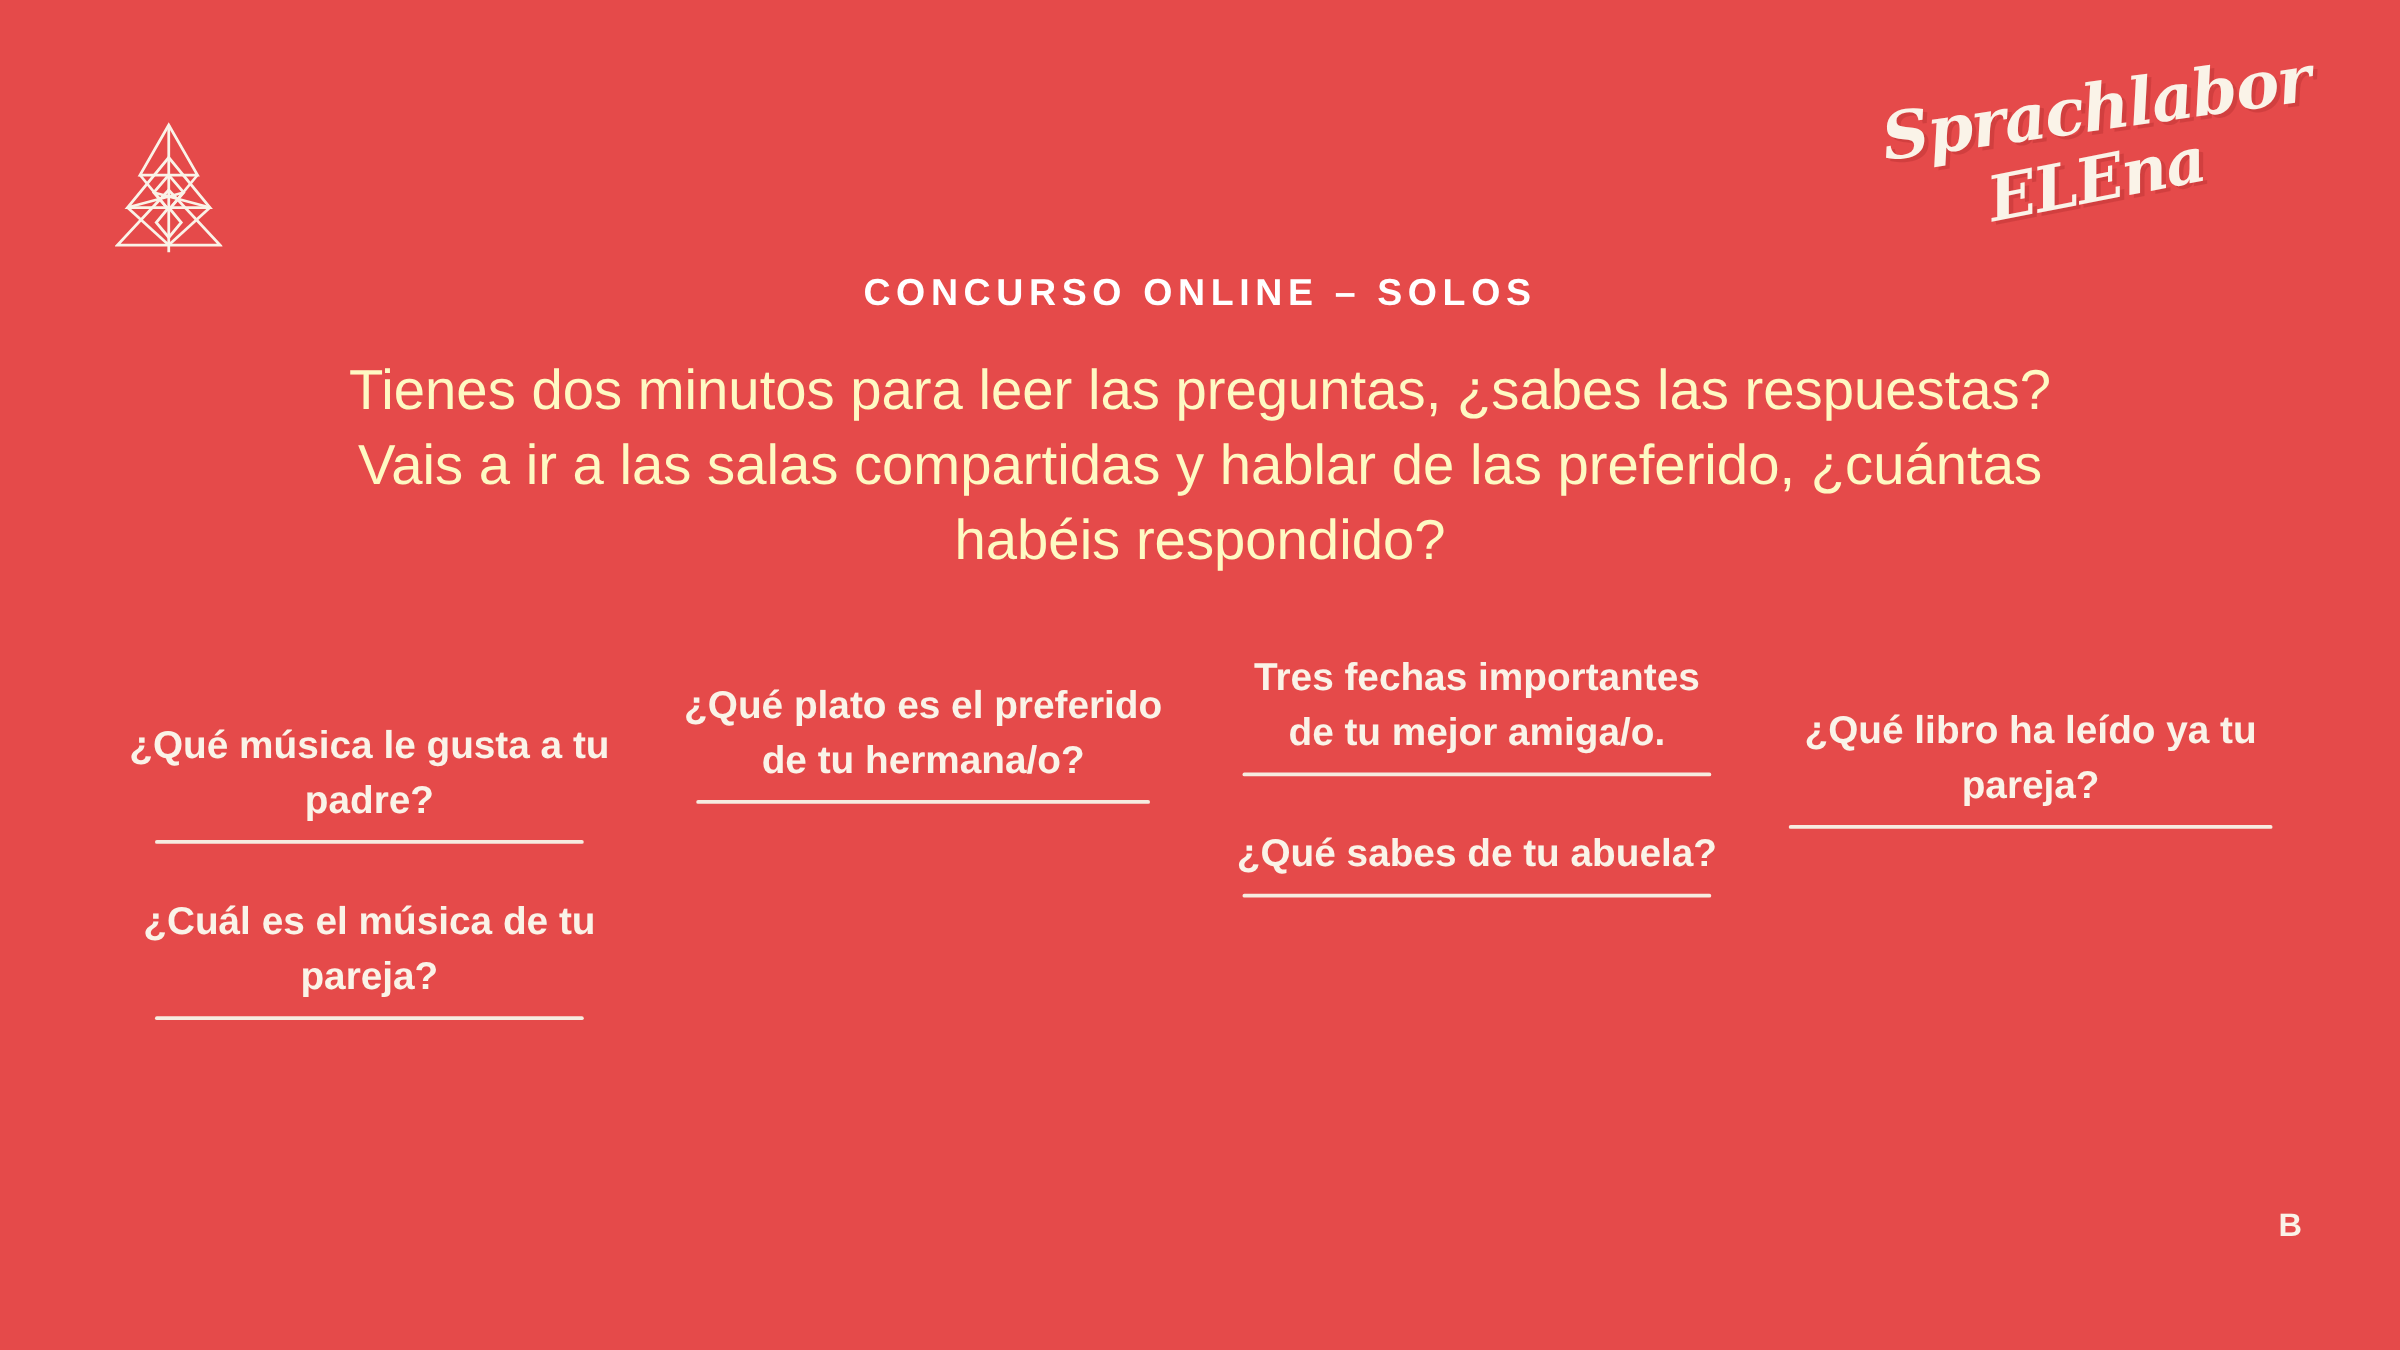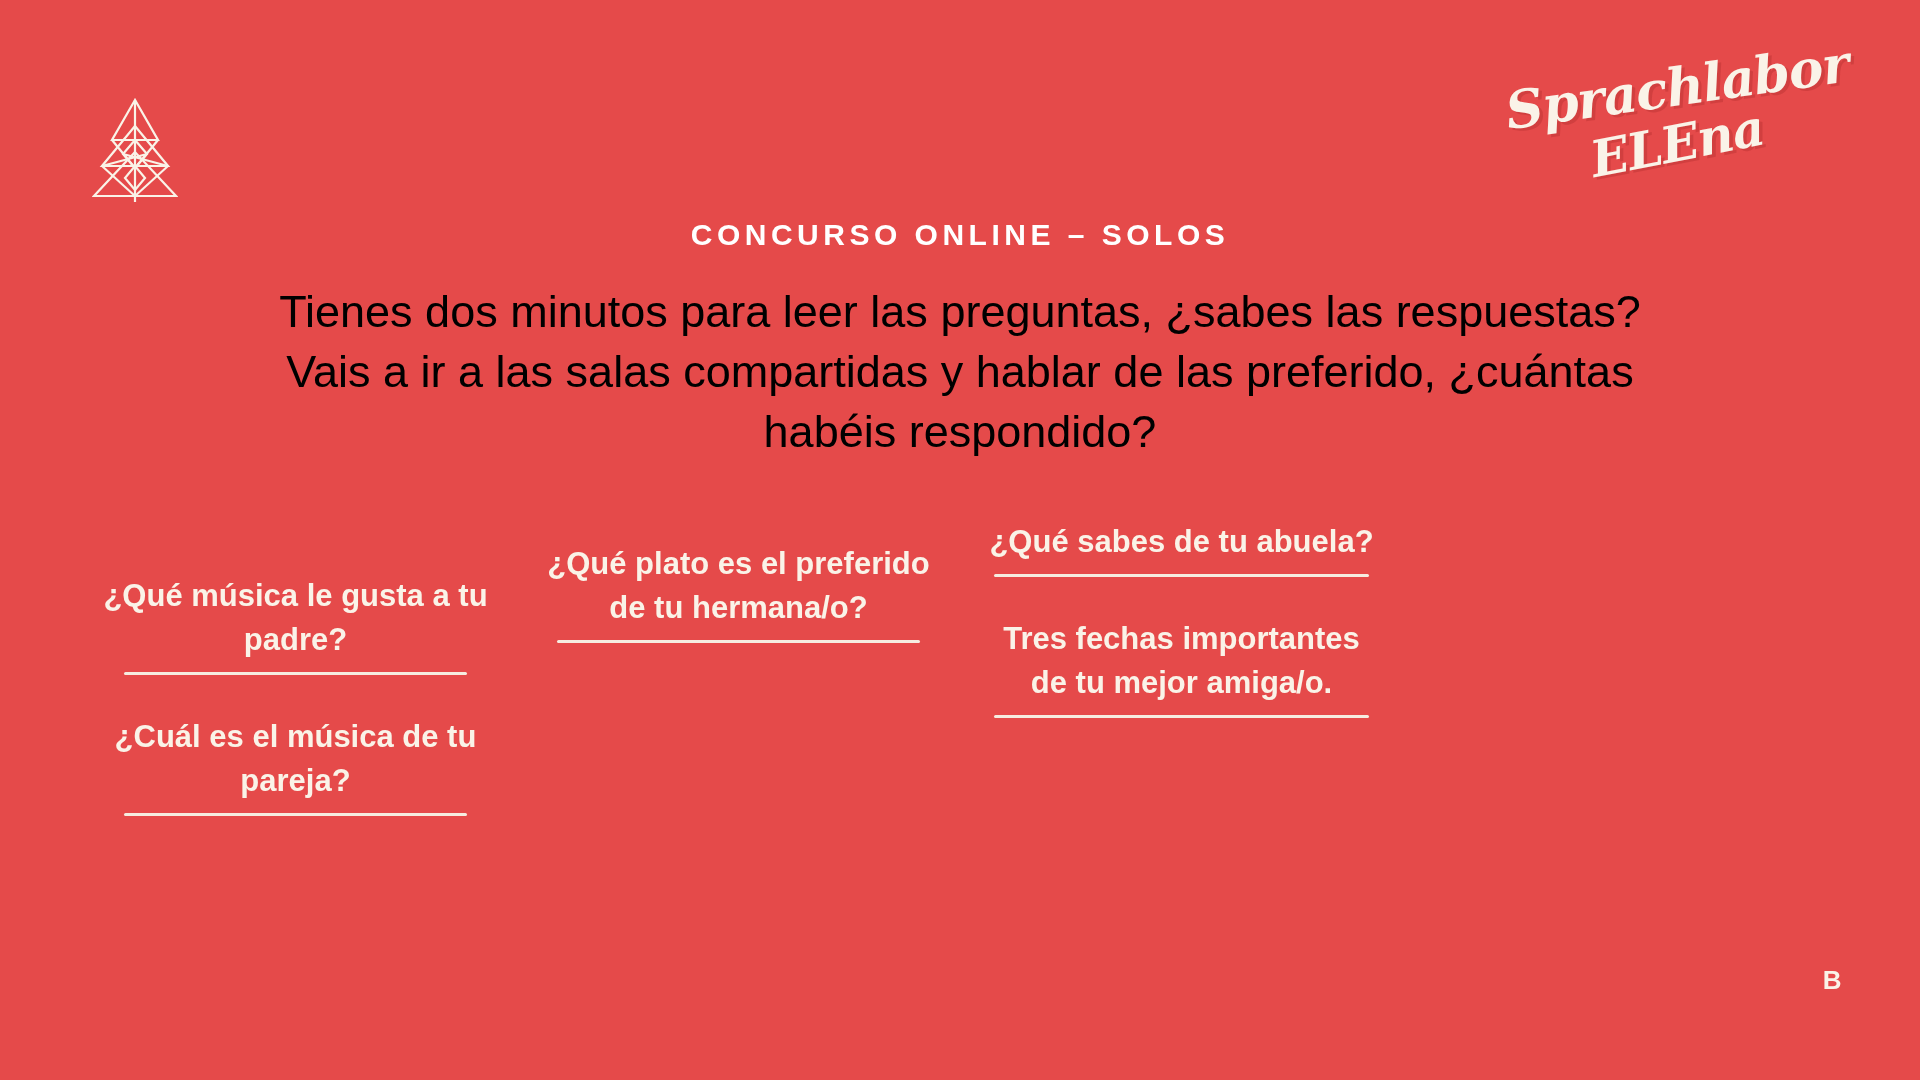--- a/index.html
+++ b/index.html
@@ -81,21 +81,21 @@
   
   .intro {
     position: absolute;
     left: 100px;
     right: 100px;
     top: 282px;
     text-align: center;
     font-size: 45px;
     font-weight: 400;
     line-height: 1.33;
-    color: #000000;
+    color: #fef9c3;
   }
   .intro p { margin: 0; }
 
   
   .grid {
     position: absolute;
     left: 96px;
     right: 96px;
     top: 520px;
     display: grid;
@@ -202,29 +202,33 @@
 
     <div class="col col-2">
       <div class="q-block">
         <div class="q-text">¿Qué plato es el preferido de tu hermana/o?</div>
         <div class="q-rule"></div>
       </div>
     </div>
 
     <div class="col col-3">
       <div class="q-block">
+        <div class="q-text">Tres fechas importantes  de tu mejor amiga/o.</div>
+        <div class="q-rule"></div>
+      </div>
+      <div class="q-block">
         <div class="q-text">¿Qué sabes de tu abuela?</div>
         <div class="q-rule"></div>
       </div>
-      <div class="q-block">
-        <div class="q-text">Tres fechas importantes  de tu mejor amiga/o.</div>
-        <div class="q-rule"></div>
-      </div>
     </div>
 
     <div class="col col-4">
+      <div class="q-block">
+        <div class="q-text">¿Qué libro  ha leído ya tu pareja?</div>
+        <div class="q-rule"></div>
+      </div>
     </div>
 
   </div>
 
   <div class="page-mark">B</div>
 
 </div>
 
 </body></html>

